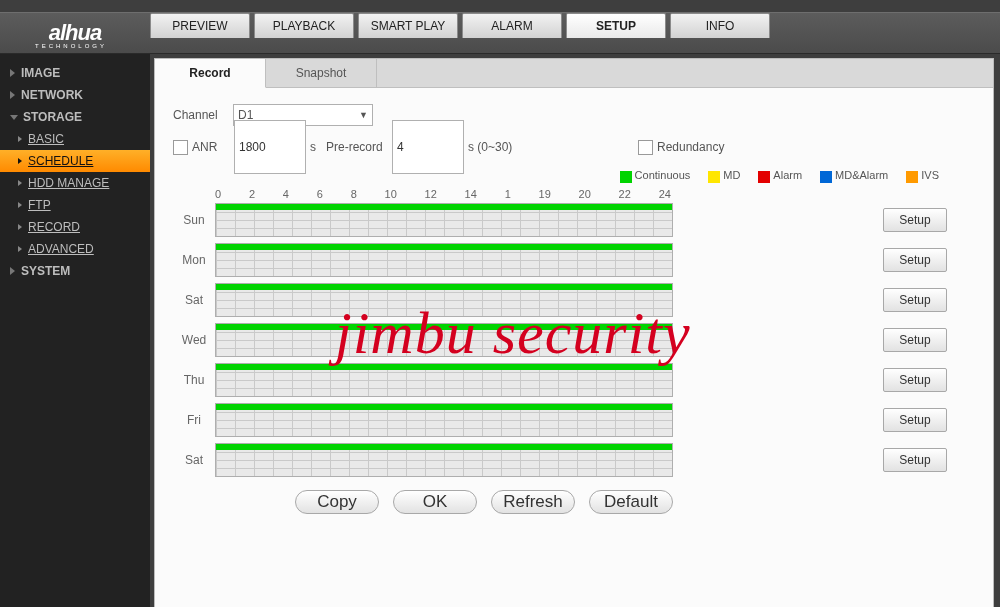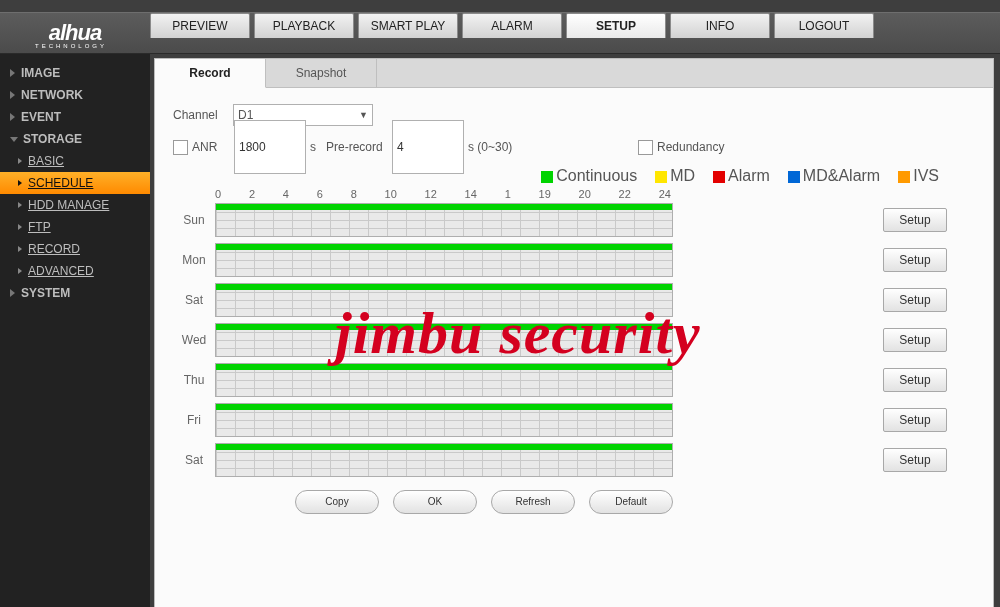--- a/index.html
+++ b/index.html
@@ -28,66 +28,64 @@
   .innerTab{width:110px;display:flex;align-items:center;justify-content:center;border-right:1px solid #bfbfbf;cursor:pointer;color:#555;background:#d9d9d9;}
   .innerTab.active{background:#fbfbfb;color:#222;font-weight:bold;border-bottom:1px solid #fbfbfb;margin-bottom:-1px;}
   .content{padding:14px 18px 6px 18px;color:#555;}
   
   .row{display:flex;align-items:center;height:26px;margin-bottom:6px;}
   .lbl{width:60px;}
   .sel{width:130px;height:20px;border:1px solid #b0b0b0;background:#fff;display:flex;align-items:center;justify-content:space-between;padding:0 4px;cursor:pointer;}
   .sel .arrow{font-size:9px;color:#555;}
   .chk{width:13px;height:13px;border:1px solid #9a9a9a;background:#fff;display:inline-block;margin-right:4px;cursor:pointer;}
   .txt{height:20px;border:1px solid #b0b0b0;background:#fff;padding:16px 4px;font-family:inherit;font-size:12px;color:#333;}
-  .legend{display:flex;gap:18px;align-items:center;justify-content:flex-end;padding-right:36px;height:20px;font-size:16px;color:#555;}
+  .legend{display:flex;gap:18px;align-items:center;justify-content:flex-end;padding-right:36px;height:20px;font-size:11px;color:#555;}
   .legend span.sw{display:inline-block;width:12px;height:12px;margin-right:3px;vertical-align:middle;}
   
   .sched{position:relative;margin-top:2px;}
   .hours{display:flex;margin-left:42px;width:456px;justify-content:space-between;font-size:11px;color:#666;}
   .dayRow{display:flex;align-items:center;height:40px;}
   .dayLabel{width:42px;text-align:center;color:#666;}
   .grid{position:relative;width:456px;height:32px;border:1px solid #aeaeae;background:#e9e9e9;
         background-image:
           repeating-linear-gradient(to right, #c9c9c9 0 1px, transparent 1px 19px),
           repeating-linear-gradient(to bottom, #c9c9c9 0 1px, transparent 1px 8px);
   }
   .bar{position:absolute;left:0;top:0;height:6px;width:100%;background:#00d400;}
   .setupBtn{margin-left:210px;width:62px;height:22px;line-height:22px;text-align:center;background:linear-gradient(#fff,#e2e2e2);border:1px solid #a8a8a8;border-radius:2px;font-size:12px;color:#333;cursor:pointer;}
   .bottomBtns{display:flex;gap:14px;margin:10px 0 0 122px;}
-  .btn{width:82px;height:22px;line-height:22px;text-align:center;background:linear-gradient(#fff,#e2e2e2);border:1px solid #a8a8a8;border-radius:12px;font-size:10px;color:#333;cursor:pointer;}
-  
-  .wm{position:absolute;left:180px;top:240px;font-family:Georgia,'Times New Roman',serif;font-style:italic;font-weight:bold;font-size:60px;color:#d4001f;pointer-events:none;letter-spacing:1px;}
+  .btn{width:82px;height:22px;line-height:22px;text-align:center;background:linear-gradient(#fff,#e2e2e2);border:1px solid #a8a8a8;border-radius:12px;font-size:17px;color:#333;cursor:pointer;}
+  
+  .wm{position:absolute;left:180px;top:240px;font-family:Georgia,'Times New Roman',serif;font-style:italic;font-weight:normal;font-size:60px;color:#d4001f;pointer-events:none;letter-spacing:1px;}
 </style>
 </head>
 <body>
 
 <div class="app">
 
   <div class="header">
     <div class="logo">
       <span>alhua</span>
       <small>TECHNOLOGY</small>
     </div>
     <div class="topTabs" id="topTabs">
         <div class="topTab">PREVIEW</div>
         <div class="topTab">PLAYBACK</div>
         <div class="topTab">SMART PLAY</div>
         <div class="topTab">ALARM</div>
         <div class="topTab active">SETUP</div>
         <div class="topTab">INFO</div>
-        <div class="topTab">LOGOUT</div>
       </div>
   </div>
 
   <div class="body">
 
     <div class="sidebar" id="sidebar">
         <div class="side-cat"><span class="tri"></span>IMAGE</div>
         <div class="side-cat"><span class="tri"></span>NETWORK</div>
-        <div class="side-cat"><span class="tri"></span>EVENT</div>
         <div class="side-cat open"><span class="tri"></span>STORAGE</div>
         <div class="side-item">BASIC</div>
         <div class="side-item active">SCHEDULE</div>
         <div class="side-item">HDD MANAGE</div>
         <div class="side-item">FTP</div>
         <div class="side-item">RECORD</div>
         <div class="side-item">ADVANCED</div>
         <div class="side-cat"><span class="tri"></span>SYSTEM</div>
       </div>
 

